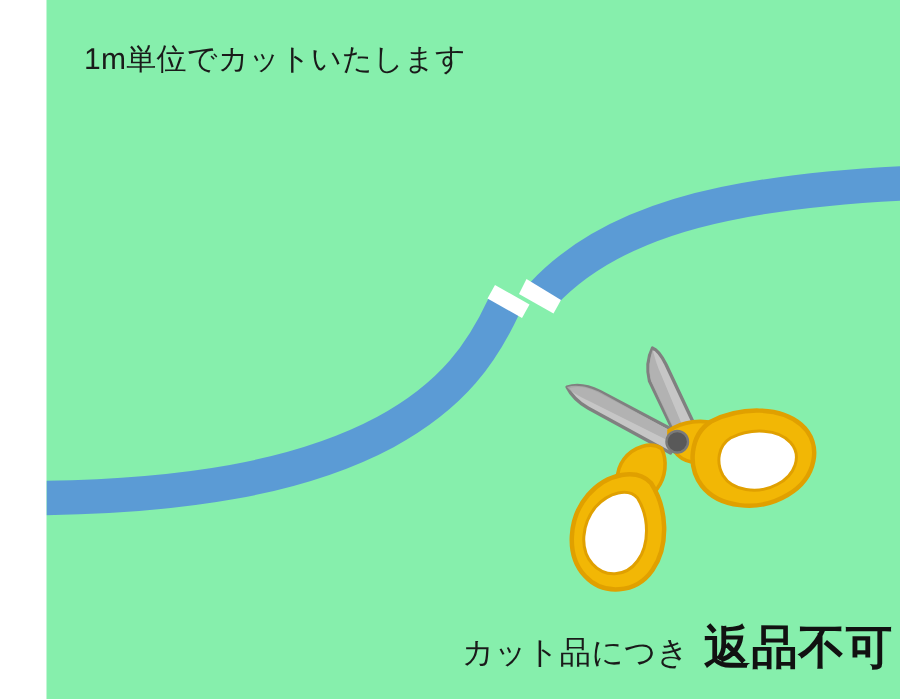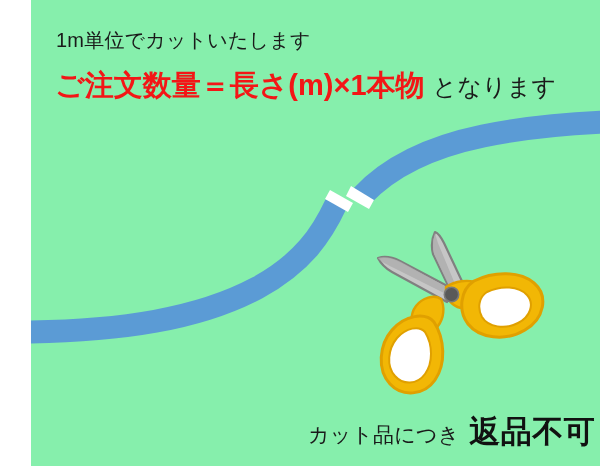--- a/index.html
+++ b/index.html
@@ -152,21 +152,18 @@
                C 386 385 372 385 364 376
                C 355 366 357 349 366 338
                C 375 328 388 325 394 332 Z" fill="#ffffff" stroke="#E0A000" stroke-width="2"></path>
 
       <circle cx="420.5" cy="294.5" r="7.2" fill="#595959" stroke="#7a7a7a" stroke-width="1.6"></circle>
     </g>
   </svg>
 
   <div class="headline-1">1m単位でカットいたします</div>
 
-  <div class="headline-2">
-    <span class="emph">ご注文数量＝長さ(m)×1本物</span><span class="tail">となります</span>
-  </div>
 
   <div class="footnote">
     <span class="small">カット品につき</span><span class="big">返品不可</span>
   </div>
 
 </div>
 
 </body></html>

